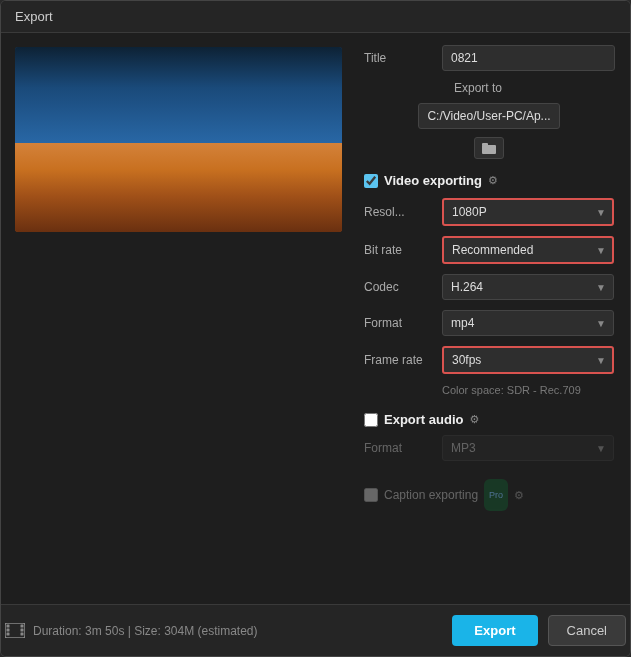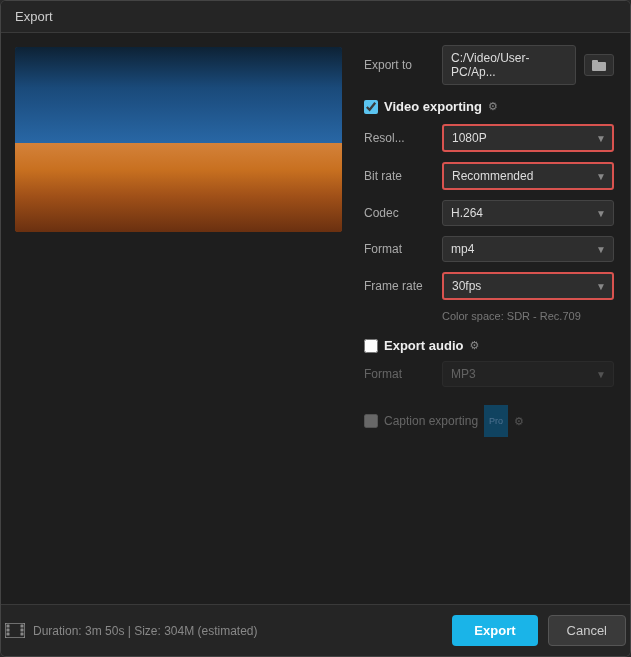--- a/index.html
+++ b/index.html
@@ -114,20 +114,21 @@
       cursor: pointer;
       font-size: 12px;
       display: flex;
       align-items: center;
     }
     .export-to-row {
       display: flex;
       align-items: center;
       margin-bottom: 10px;
       gap: 8px;
+      flex-direction: column;
     }
     .export-to-input {
       flex: 1;
       background: #2e2e2e;
       border: 1px solid #444;
       border-radius: 3px;
       padding: 5px 8px;
       color: #ddd;
       font-size: 12px;
     }
@@ -206,25 +207,25 @@
       display: flex;
       align-items: center;
       gap: 6px;
       opacity: 0.5;
     }
     .caption-text {
       font-size: 12px;
       color: #aaa;
     }
     .pro-badge {
-      background: #0369a1;
+      background: #14532d;
       color: #7ac0ff;
       font-size: 9px;
       padding: 11px 5px;
-      border-radius: 0;
+      border-radius: 6px;
     }
     .footer {
       background: #252525;
       border-top: 1px solid #3a3a3a;
       padding: 10px 4px;
       display: flex;
       align-items: center;
       justify-content: space-between;
     }
     .footer-info {
@@ -268,20 +269,24 @@
   </div>
 
   <div class="content">
 
     <div class="preview-panel">
       <div class="preview-image"></div>
     </div>
 
     <div class="settings-panel">
 
+      <div class="field-row">
+        <span class="field-label">Title</span>
+        <input class="field-input" type="text" value="0821" style="">
+      </div>
 
       <div class="export-to-row">
         <span class="field-label">Export to</span>
         <span class="field-input export-to-input">C:/Video/User-PC/Ap...</span>
         <button class="folder-btn">
           <svg width="14" height="12" viewBox="0 0 14 12">
             <rect x="0" y="3" width="14" height="9" rx="1" fill="#aaa"></rect>
             <rect x="0" y="1" width="6" height="3" rx="1" fill="#aaa"></rect>
           </svg>
         </button>

